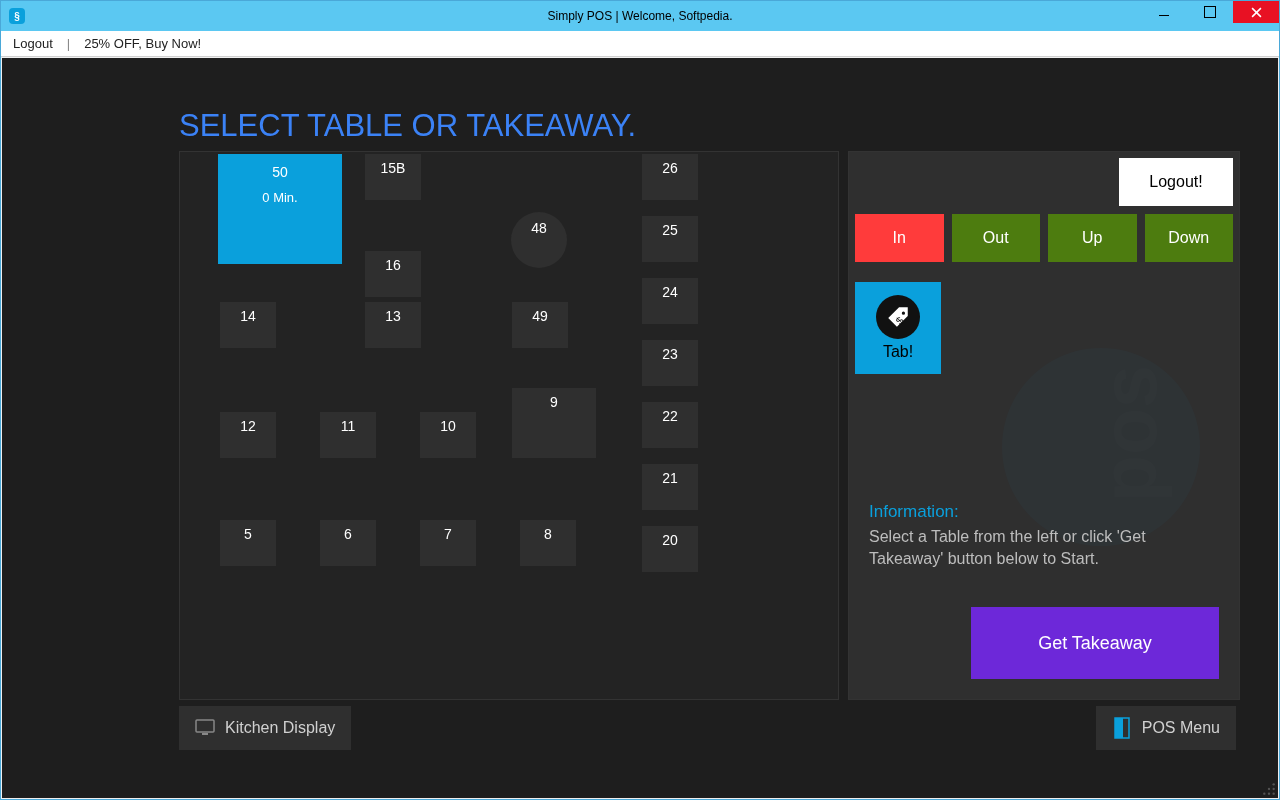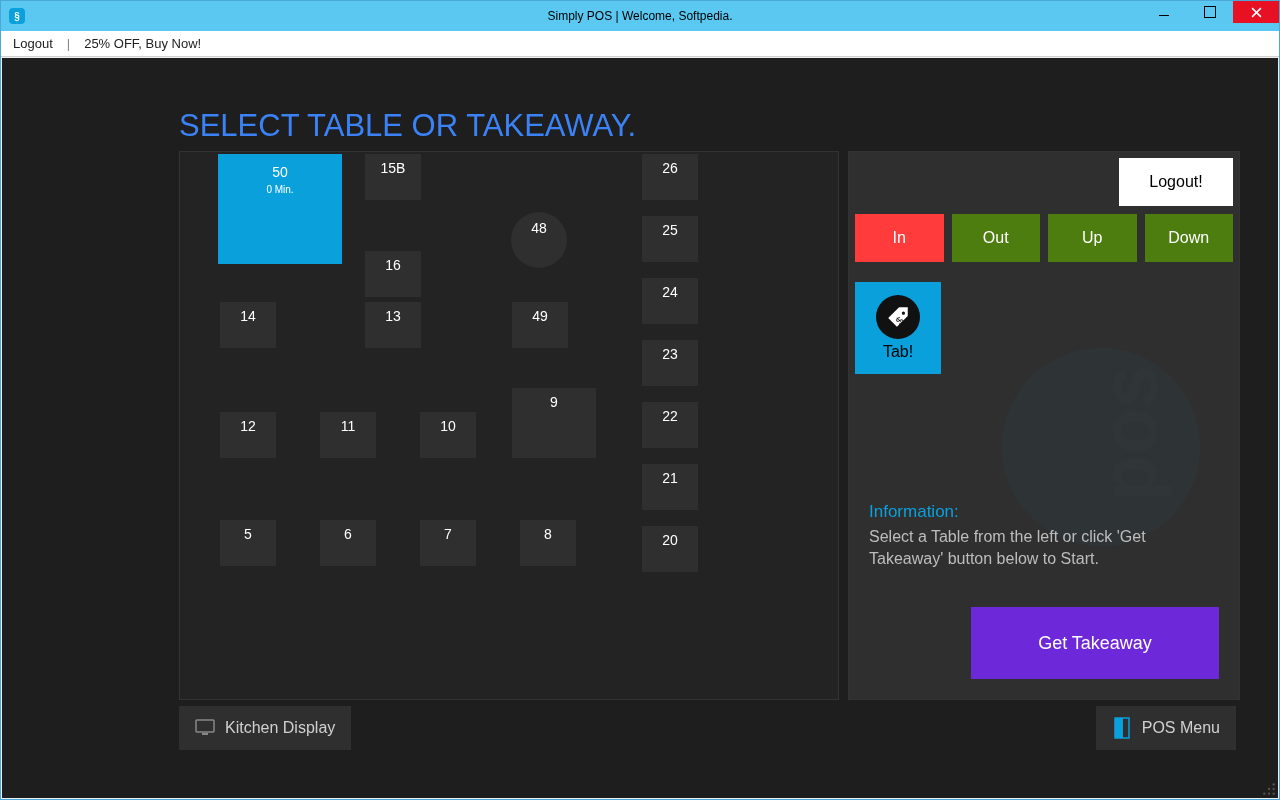--- a/index.html
+++ b/index.html
@@ -60,21 +60,21 @@
   }
   .table-tile {
     position: absolute; background: #2f2f2f; color: #fff;
     font-size: 14px; text-align: center; padding-top: 6px;
     width: 56px; height: 46px;
   }
   .table-tile.active {
     background: #0aa0dc; width: 124px; height: 110px;
     padding-top: 10px;
   }
-  .table-tile.active .sub { font-size: 10px; margin-top: 4px; }
+  .table-tile.active .sub { font-size: 13px; margin-top: 10px; }
   .table-circle {
     position: absolute; background: #2f2f2f; color: #fff;
     border-radius: 50%; width: 56px; height: 56px;
     display:flex; align-items:flex-start; justify-content:center; padding-top:8px; font-size:14px;
   }
 
   .side-panel {
     position: absolute; left: 846px; top: 93px; width: 392px; height: 549px;
     background: #2f2f2f; border: 1px solid #333; padding: 0;
   }

